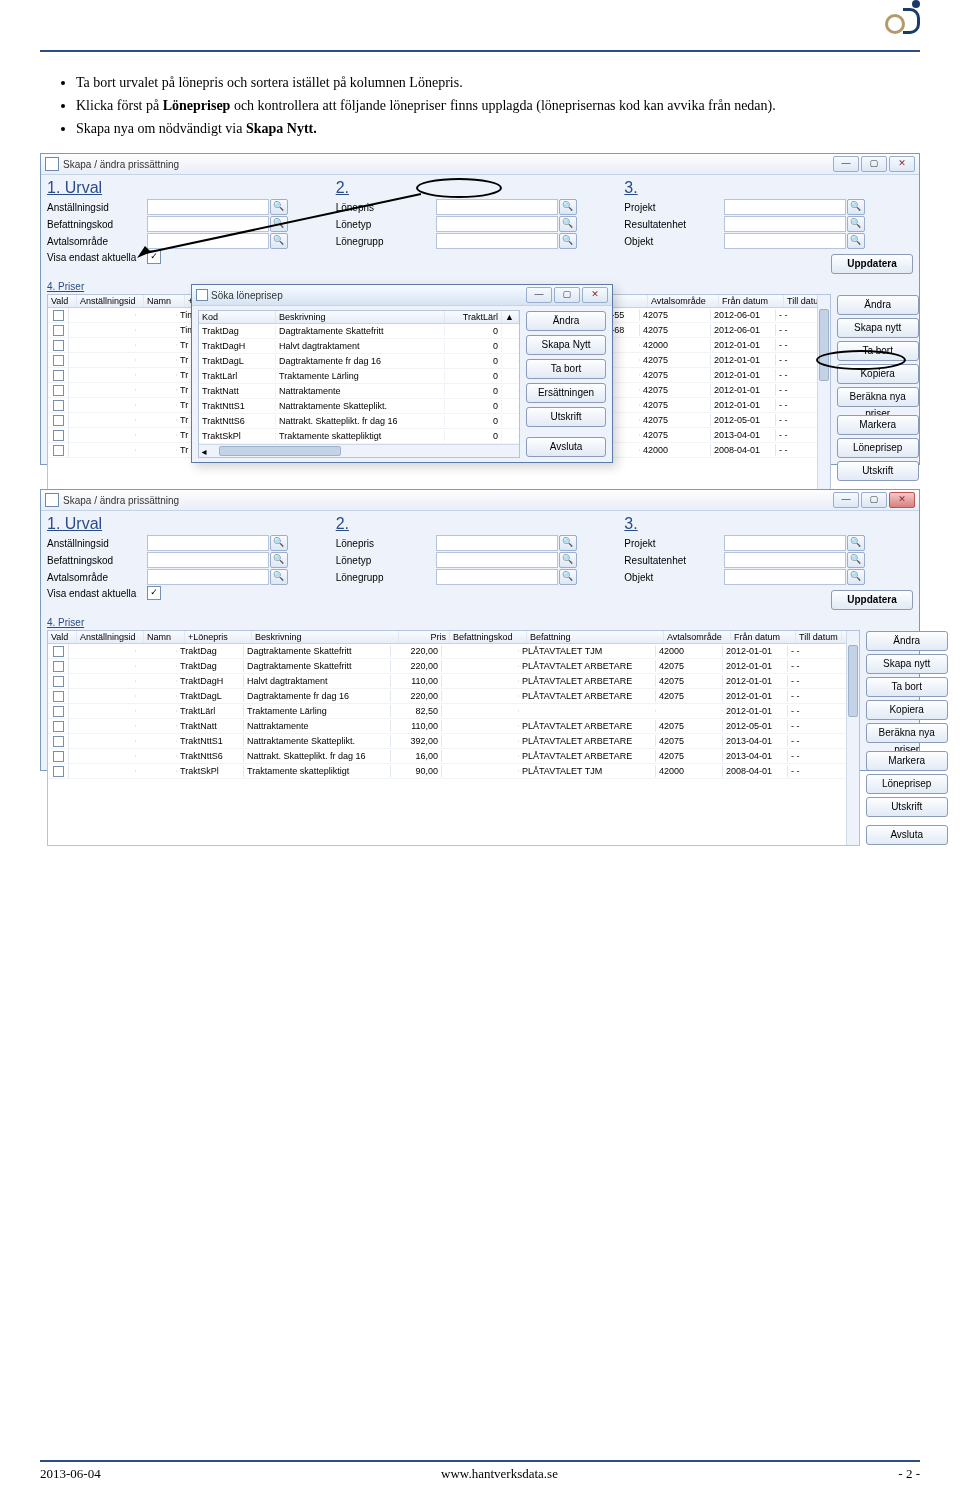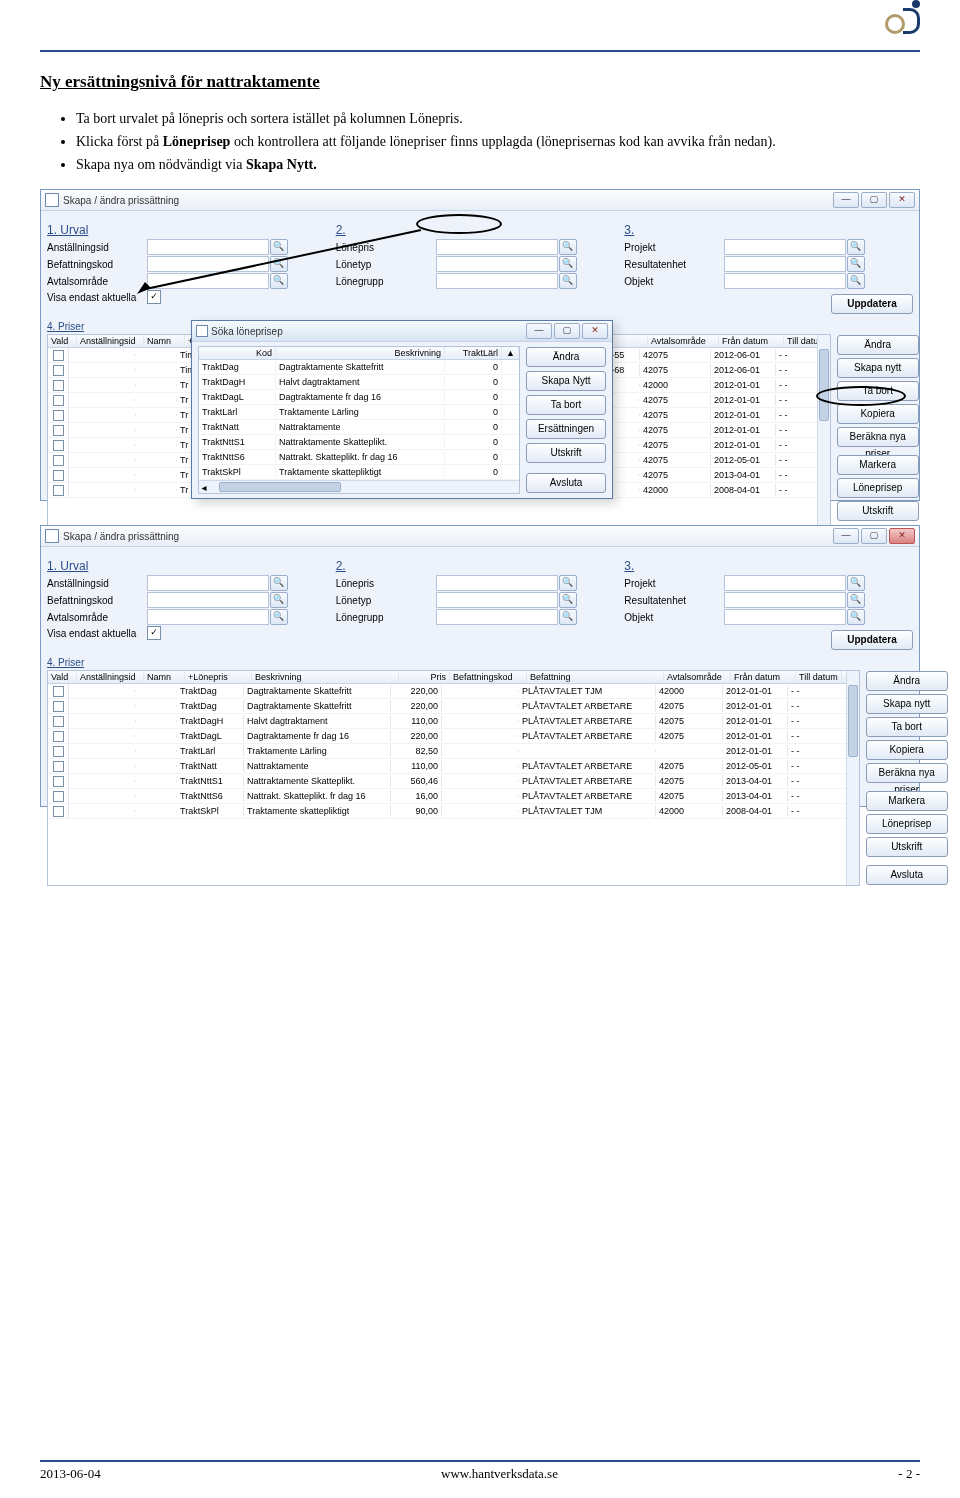--- a/index.html
+++ b/index.html
@@ -15,21 +15,21 @@
   ul.body-list li { margin-bottom:2px; }
   
   .app-window { border:1px solid #7a9ac0; background:#eef3fb; margin:6px 0 24px 0; font-size:10px; position:relative; }
   .titlebar { display:flex; align-items:center; background:linear-gradient(#fdfdfe,#e8eef7); border-bottom:1px solid #c5d3e6; height:20px; padding:0 4px; }
   .titlebar .title { flex:1; font-size:10px; color:#333; }
   .win-btns { display:flex; gap:2px; }
   .win-btn { width:24px; height:14px; border:1px solid #9aaecb; background:linear-gradient(#f7faff,#dde7f4); border-radius:2px; font-size:9px; line-height:12px; text-align:center; color:#333; }
   .win-btn.close { color:#8a2a2a; }
   .section-row { display:flex; gap:0; padding:2px 6px; }
   .section { flex:1; padding:2px 0; }
-  .section-header { color:#2a4d8a; font-size:12px; margin-bottom:2px; text-decoration:underline;margin-top:8px; }
+  .section-header { color:#2a4d8a; font-size:16px; margin-bottom:2px; text-decoration:underline; }
   .field-row { display:flex; align-items:center; margin:1px 0; }
   .field-label { width:100px; font-size:10px; text-decoration:underline; text-decoration-style:dotted; text-decoration-color:transparent; }
   .field-input { width:120px; height:14px; border:1px solid #b5c4da; background:#fff; }
   .lookup-btn { width:16px; height:14px; border:1px solid #9aaecb; background:linear-gradient(#f7faff,#dde7f4); margin-left:1px; font-size:9px; text-align:center; line-height:12px; color:#556; border-radius:2px; }
   .btn { display:inline-block; min-width:80px; height:18px; border:1px solid #8a9cb8; background:linear-gradient(#fdfeff,#e2eaf5); border-radius:3px; font-size:10px; text-align:center; line-height:17px; margin:1px 0; }
   .btn.bold { font-weight:bold; }
   .checkbox { width:12px; height:12px; border:1px solid #7a8fa8; background:#fff; display:inline-block; vertical-align:middle; text-align:center; font-size:9px; line-height:10px; }
   .priser-header { color:#2a4d8a; font-size:10px; text-decoration:underline; padding:2px 6px 0 6px; }
   .grid-wrap { display:flex; padding:2px 6px 6px 6px; gap:6px; }
   .grid { flex:1; border:1px solid #b5c4da; background:#fff; position:relative; }
@@ -42,21 +42,21 @@
   .sidebar-btns { width:94px; display:flex; flex-direction:column; gap:1px; }
   .sep { height:4px; }
   .scroll-stub { width:12px; background:#eef3fb; border-left:1px solid #d0dae8; position:absolute; right:0; top:0; bottom:0; }
   .scroll-thumb { margin:14px 1px 0 1px; height:70px; background:#c4d2e6; border:1px solid #9db2ce; border-radius:2px; }
   
   .dialog { position:absolute; border:1px solid #5a7aa8; background:#eef3fb; box-shadow:4px 4px 10px rgba(0,0,0,0.18); }
   .dialog .titlebar { background:linear-gradient(#f7fbff,#d6e3f3); }
   .dialog-body { padding:4px 6px; display:flex; gap:6px; }
   .dlg-grid { flex:1; border:1px solid #b5c4da; background:#fff; }
   .dlg-head { display:flex; background:linear-gradient(#fafcff,#e6edf7); border-bottom:1px solid #c5d3e6; font-size:9px; }
-  .dlg-head > div { padding:1px 3px; border-right:1px solid #e2e8f1;text-align:right; }
+  .dlg-head > div { padding:1px 3px; border-right:1px solid #e2e8f1; }
   .dlg-row { display:flex; font-size:9px; border-bottom:1px solid #f0f3f8; height:14px; align-items:center; }
   .dlg-row > div { padding:1px 3px; border-right:1px solid #f0f3f8; overflow:hidden; white-space:nowrap; }
   .dlg-btns { width:80px; display:flex; flex-direction:column; gap:2px; }
   .dlg-hscroll { height:12px; background:#eef3fb; border-top:1px solid #d0dae8; display:flex; align-items:center; }
   .dlg-hscroll .thumb { width:120px; height:8px; margin-left:10px; background:#c4d2e6; border:1px solid #9db2ce; border-radius:2px; }
   
   .anno-svg { position:absolute; left:0; top:0; pointer-events:none; }
   .circle-anno { stroke:#000; stroke-width:2; fill:none; }
   .arrow-anno { stroke:#000; stroke-width:2; fill:none; }
   
@@ -64,21 +64,20 @@
 </style>
 </head>
 <body>
 
 <div class="page">
   <div class="logo">
     <span class="dot"></span><span class="o"></span><span class="d"></span>
   </div>
   <hr class="header-rule">
 
-  <h1 class="doc-title">Ny ersättningsnivå för nattraktamente</h1>
   <ul class="body-list">
     <li><span>Ta bort urvalet på lönepris och sortera istället på kolumnen Lönepris.</span></li>
     <li>Klicka först på <b>Löneprisер</b> och kontrollera att följande löneprisег finns upplagda (löneprisernas kod kan avvika från nedan).</li>
     <li>Skapa nya om nödvändigt via <b>Skapa Nytt.</b></li>
   </ul>
 
   <div class="app-window" style="height:310px;">
     <div class="titlebar">
       <span style="width:12px;height:12px;border:1px solid #6a8ab0;margin-right:4px;background:#fff;"></span>
       <span class="title">Skapa / ändra prissättning</span>
@@ -576,21 +575,21 @@
               <div style="width:60px">42075</div>
               <div style="width:58px">2012-05-01</div>
               <div style="flex:1">- -</div>
             </div>
             <div class="grid-row">
               <div class="row-chk"><span class="checkbox"></span></div>
               <div style="width:60px"></div>
               <div style="width:34px"></div>
               <div style="width:60px">TraktNttS1</div>
               <div style="width:140px">Nattraktamente Skatteplikt.</div>
-              <div style="width:44px;text-align:right">560,46</div>
+              <div style="width:44px;text-align:right">392,00</div>
               <div style="width:70px"></div>
               <div style="width:130px">PLÅTAVTALET ARBETARE</div>
               <div style="width:60px">42075</div>
               <div style="width:58px">2013-04-01</div>
               <div style="flex:1">- -</div>
             </div>
             <div class="grid-row">
               <div class="row-chk"><span class="checkbox"></span></div>
               <div style="width:60px"></div>
               <div style="width:34px"></div>

